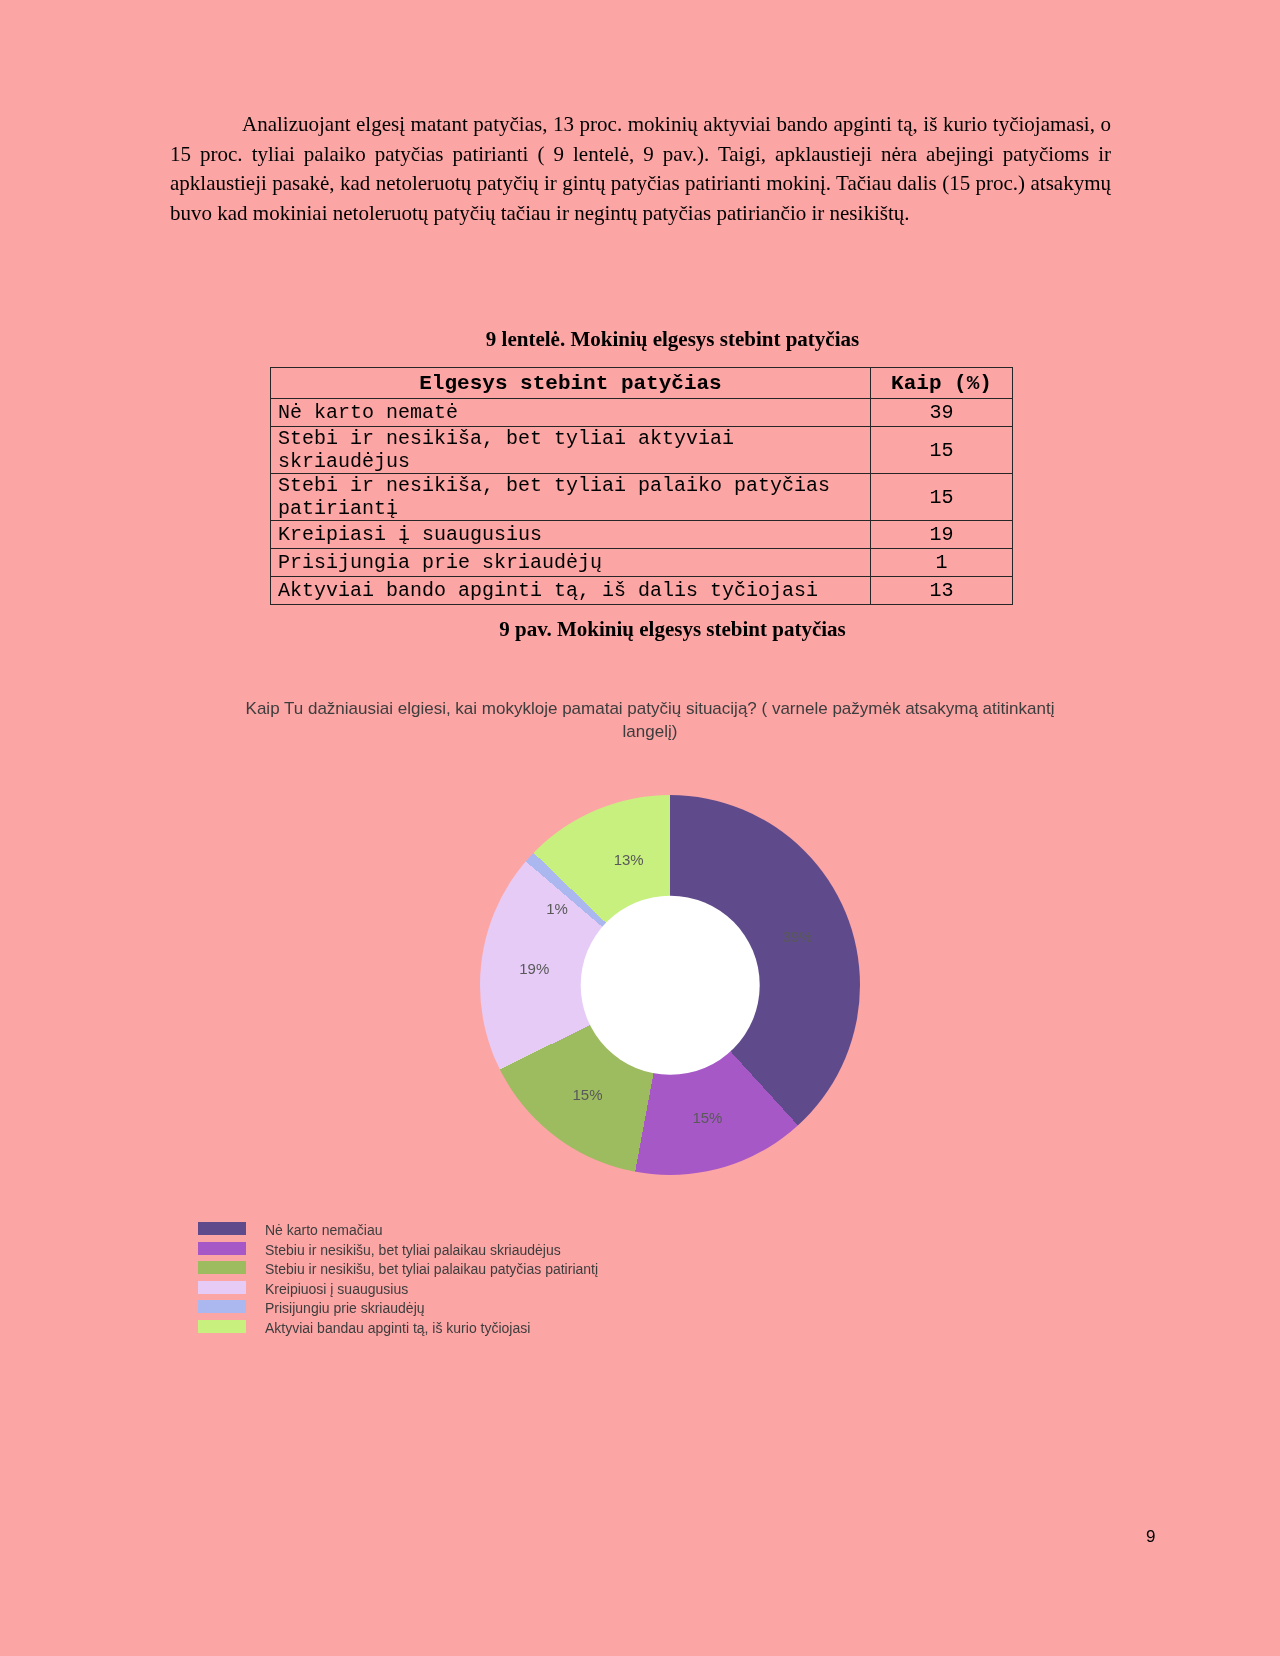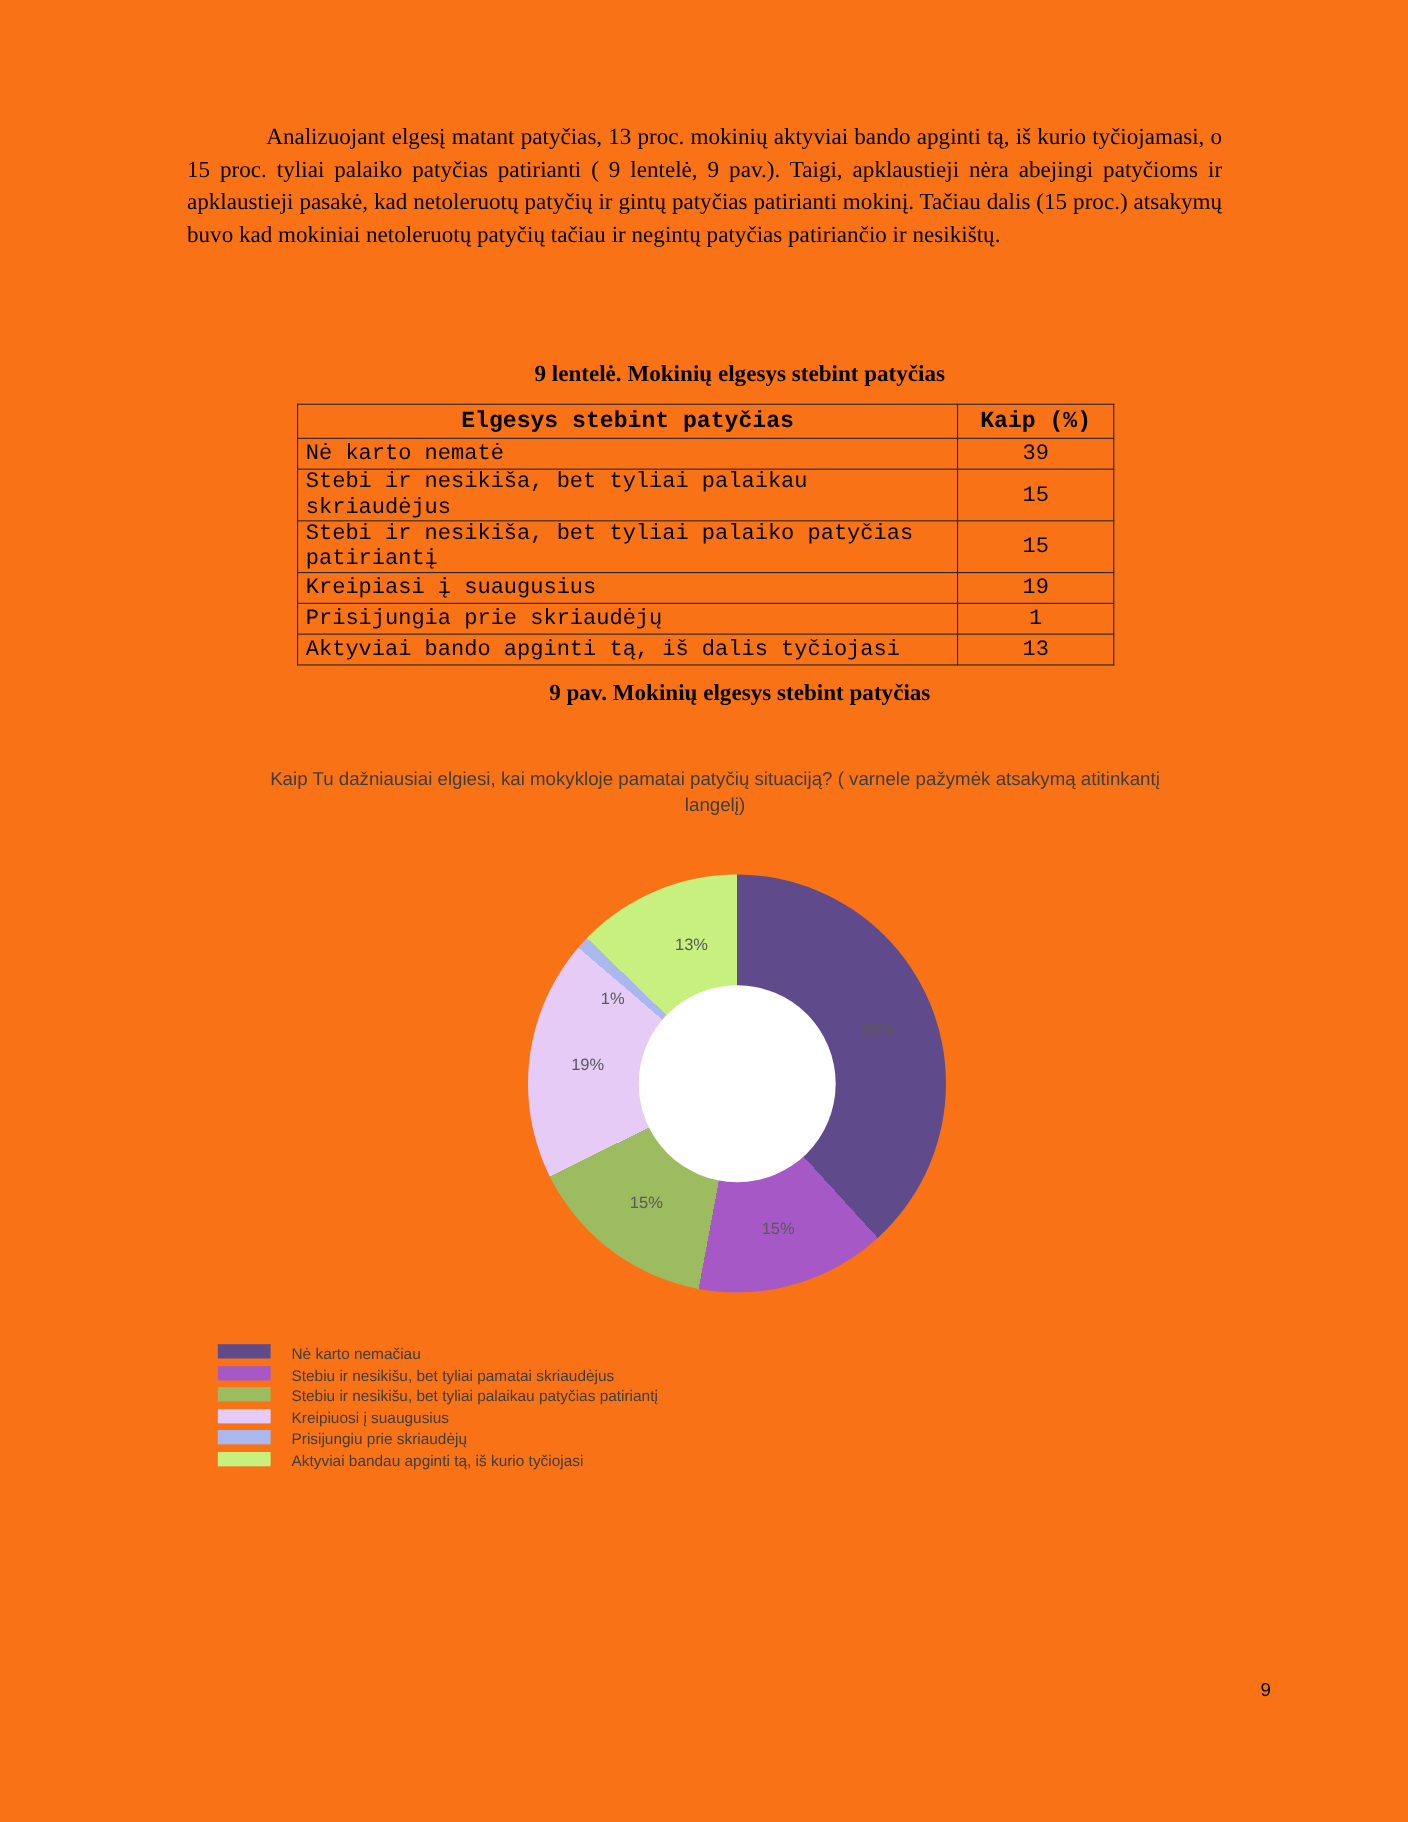--- a/index.html
+++ b/index.html
@@ -4,21 +4,21 @@
 <style>
   * { margin: 0; padding: 0; box-sizing: border-box; }
   html, body { background: #ffffff; }
   body {
     width: 1280px; height: 1656px;
     position: relative;
     font-family: "Liberation Serif", serif;
     color: #000;
     overflow: hidden;
   }
-  .page { position: absolute; inset: 0; background: #f97316; }
+  .page { position: absolute; inset: 0; background: #fca5a5; }
 
   .body-text {
     position: absolute; left: 170px; top: 110px; width: 941px;
     font-size: 21px; line-height: 29.5px;
     text-align: justify; text-indent: 72px;
   }
 
   .table-title, .figure-title {
     position: absolute; left: 170px; width: 941px;
     text-align: center; padding-left: 64px;
@@ -89,21 +89,21 @@
         <th class="col-label">Elgesys stebint patyčias</th>
         <th class="col-value">Kaip (%)</th>
       </tr>
     </thead>
     <tbody>
         <tr>
           <td class="cell-label">Nė karto nematė</td>
           <td class="cell-value">39</td>
         </tr>
         <tr>
-          <td class="cell-label">Stebi ir nesikiša, bet tyliai palaikau skriaudėjus</td>
+          <td class="cell-label">Stebi ir nesikiša, bet tyliai aktyviai skriaudėjus</td>
           <td class="cell-value">15</td>
         </tr>
         <tr>
           <td class="cell-label">Stebi ir nesikiša, bet tyliai palaiko patyčias patiriantį</td>
           <td class="cell-value">15</td>
         </tr>
         <tr>
           <td class="cell-label">Kreipiasi į suaugusius</td>
           <td class="cell-value">19</td>
         </tr>
@@ -132,21 +132,21 @@
       <span class="slice-label" style="left: 35.9677%; top: 16.8474%; color: rgb(89, 89, 89); margin-left: 12px;">13%</span>
     </div>
 
   <div class="legend">
       <div class="legend-row">
         <span class="legend-swatch" style="background: rgb(95, 75, 139);"></span>
         <span class="legend-text">Nė karto nemačiau</span>
       </div>
       <div class="legend-row">
         <span class="legend-swatch" style="background: rgb(166, 88, 198);"></span>
-        <span class="legend-text">Stebiu ir nesikišu, bet tyliai pamatai skriaudėjus</span>
+        <span class="legend-text">Stebiu ir nesikišu, bet tyliai palaikau skriaudėjus</span>
       </div>
       <div class="legend-row">
         <span class="legend-swatch" style="background: rgb(157, 187, 95);"></span>
         <span class="legend-text">Stebiu ir nesikišu, bet tyliai palaikau patyčias patiriantį</span>
       </div>
       <div class="legend-row">
         <span class="legend-swatch" style="background: rgb(229, 203, 245);"></span>
         <span class="legend-text">Kreipiuosi į suaugusius</span>
       </div>
       <div class="legend-row">

